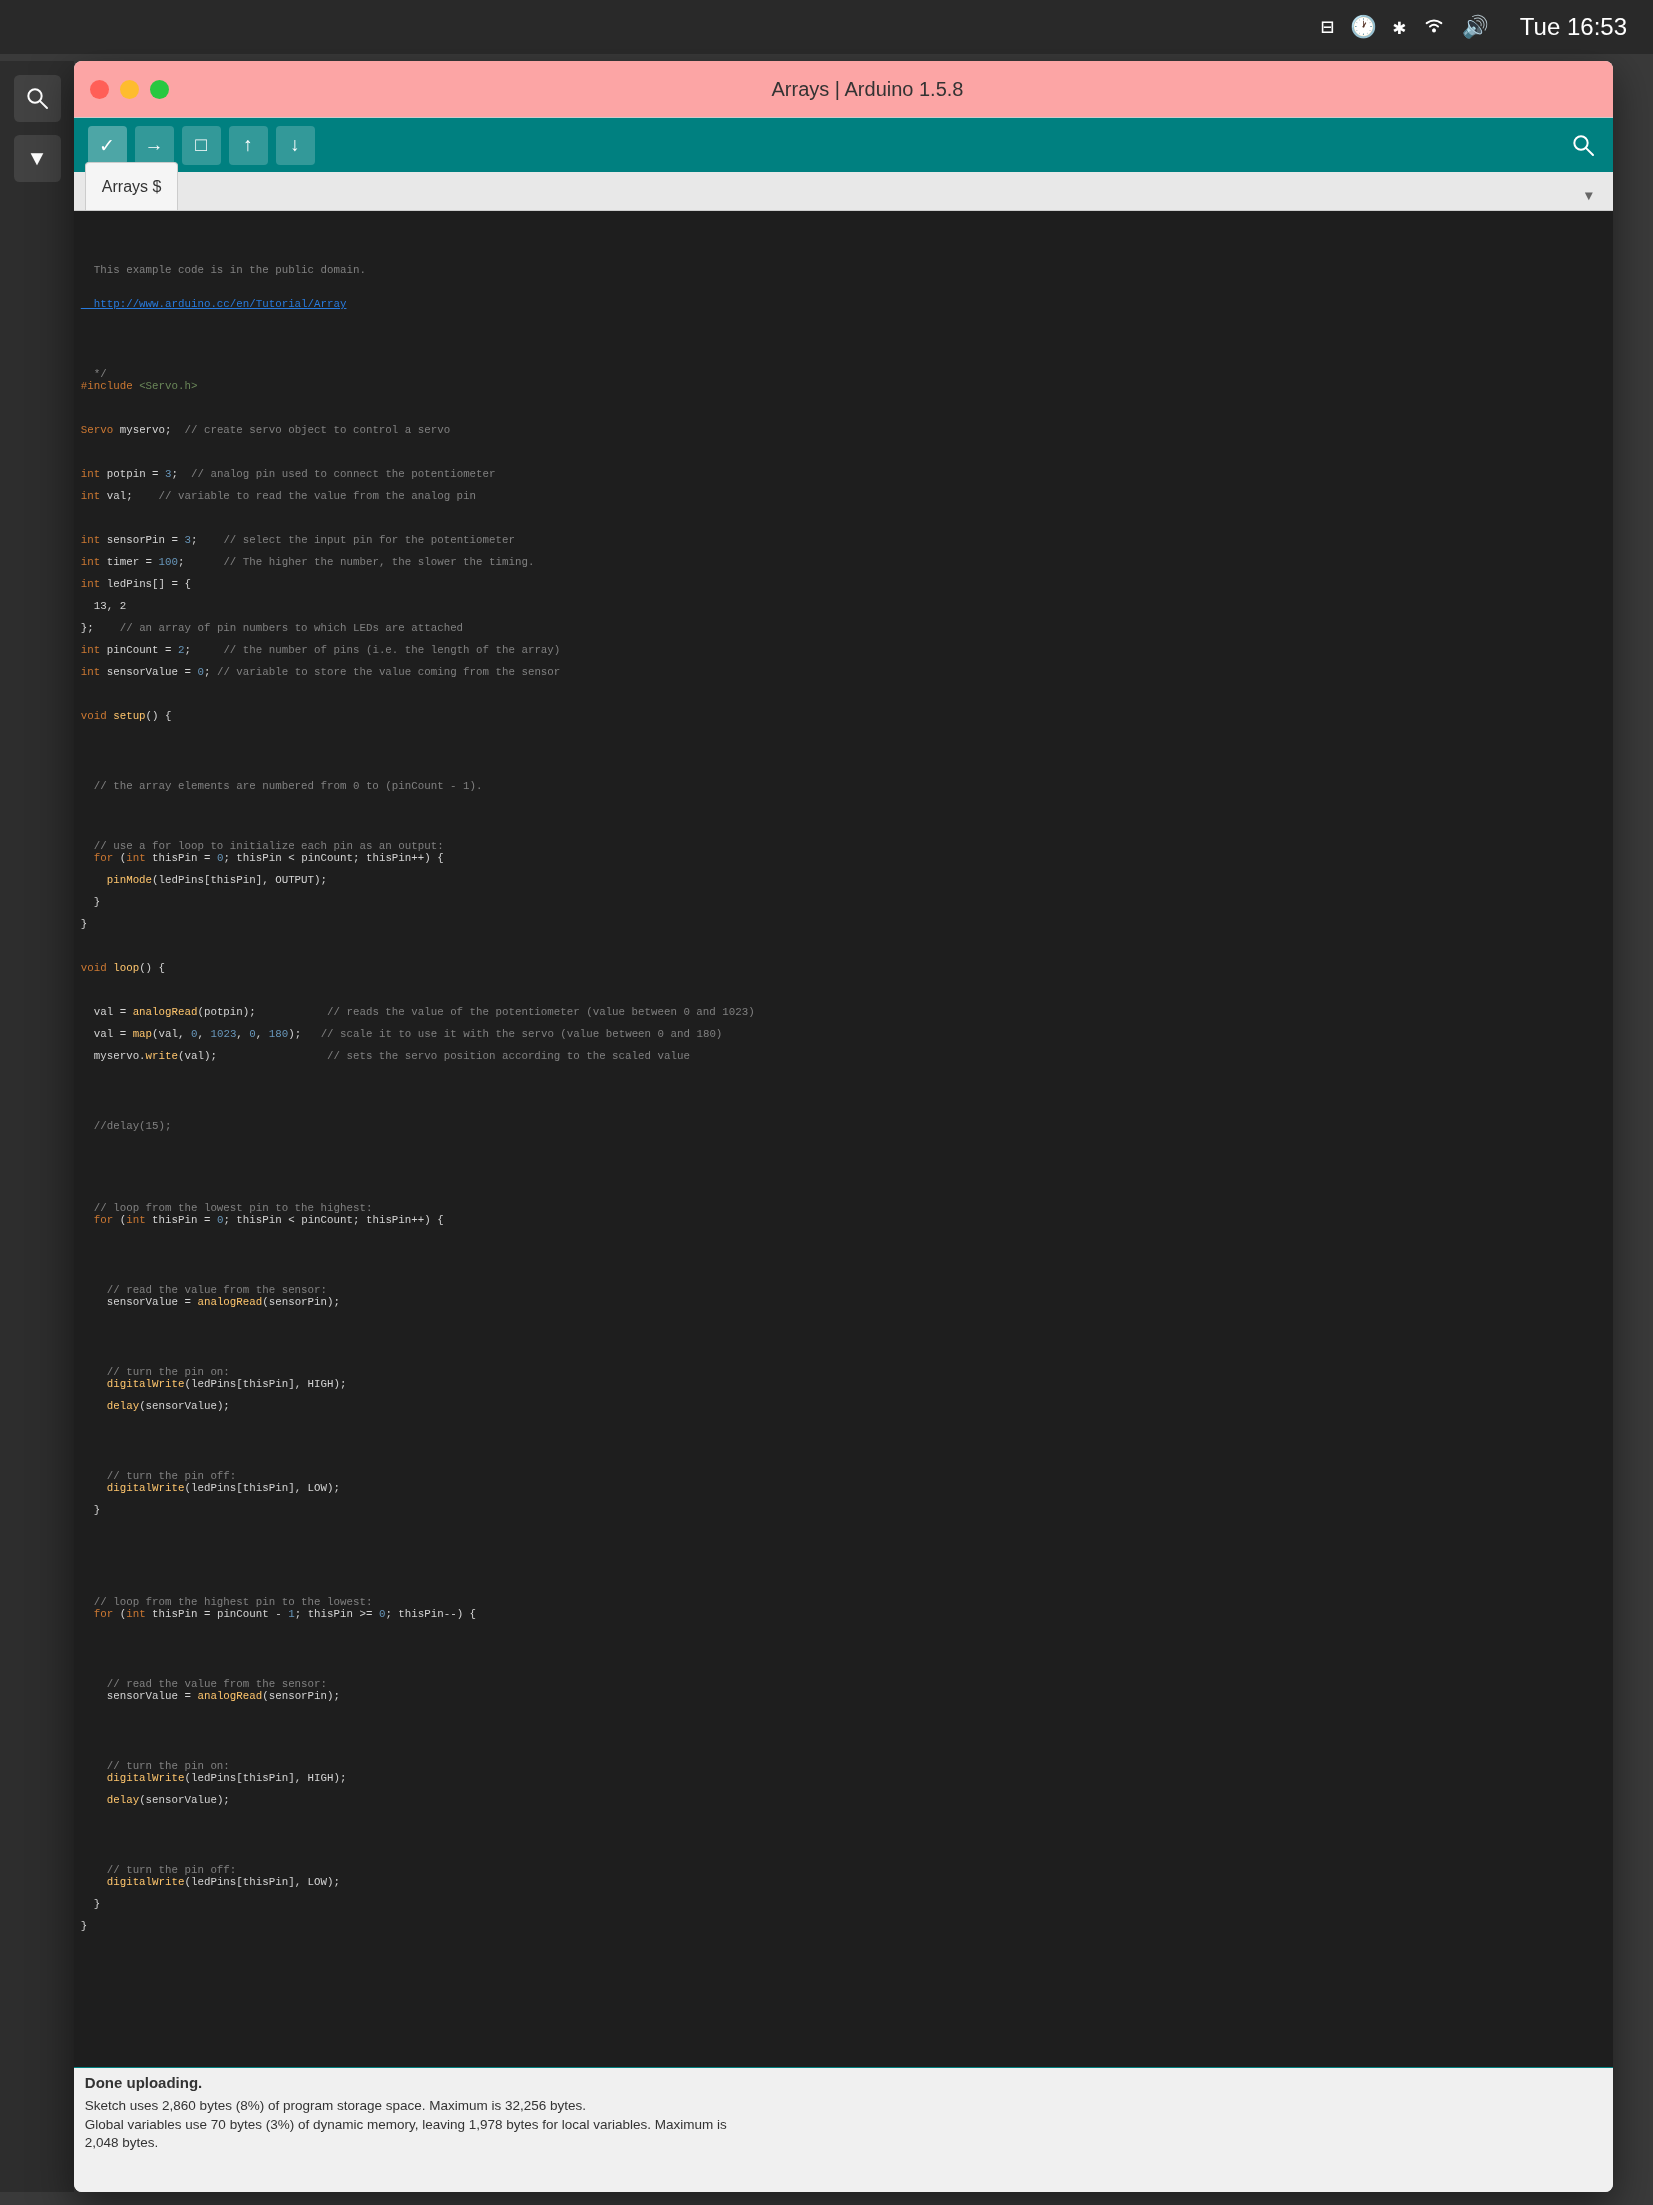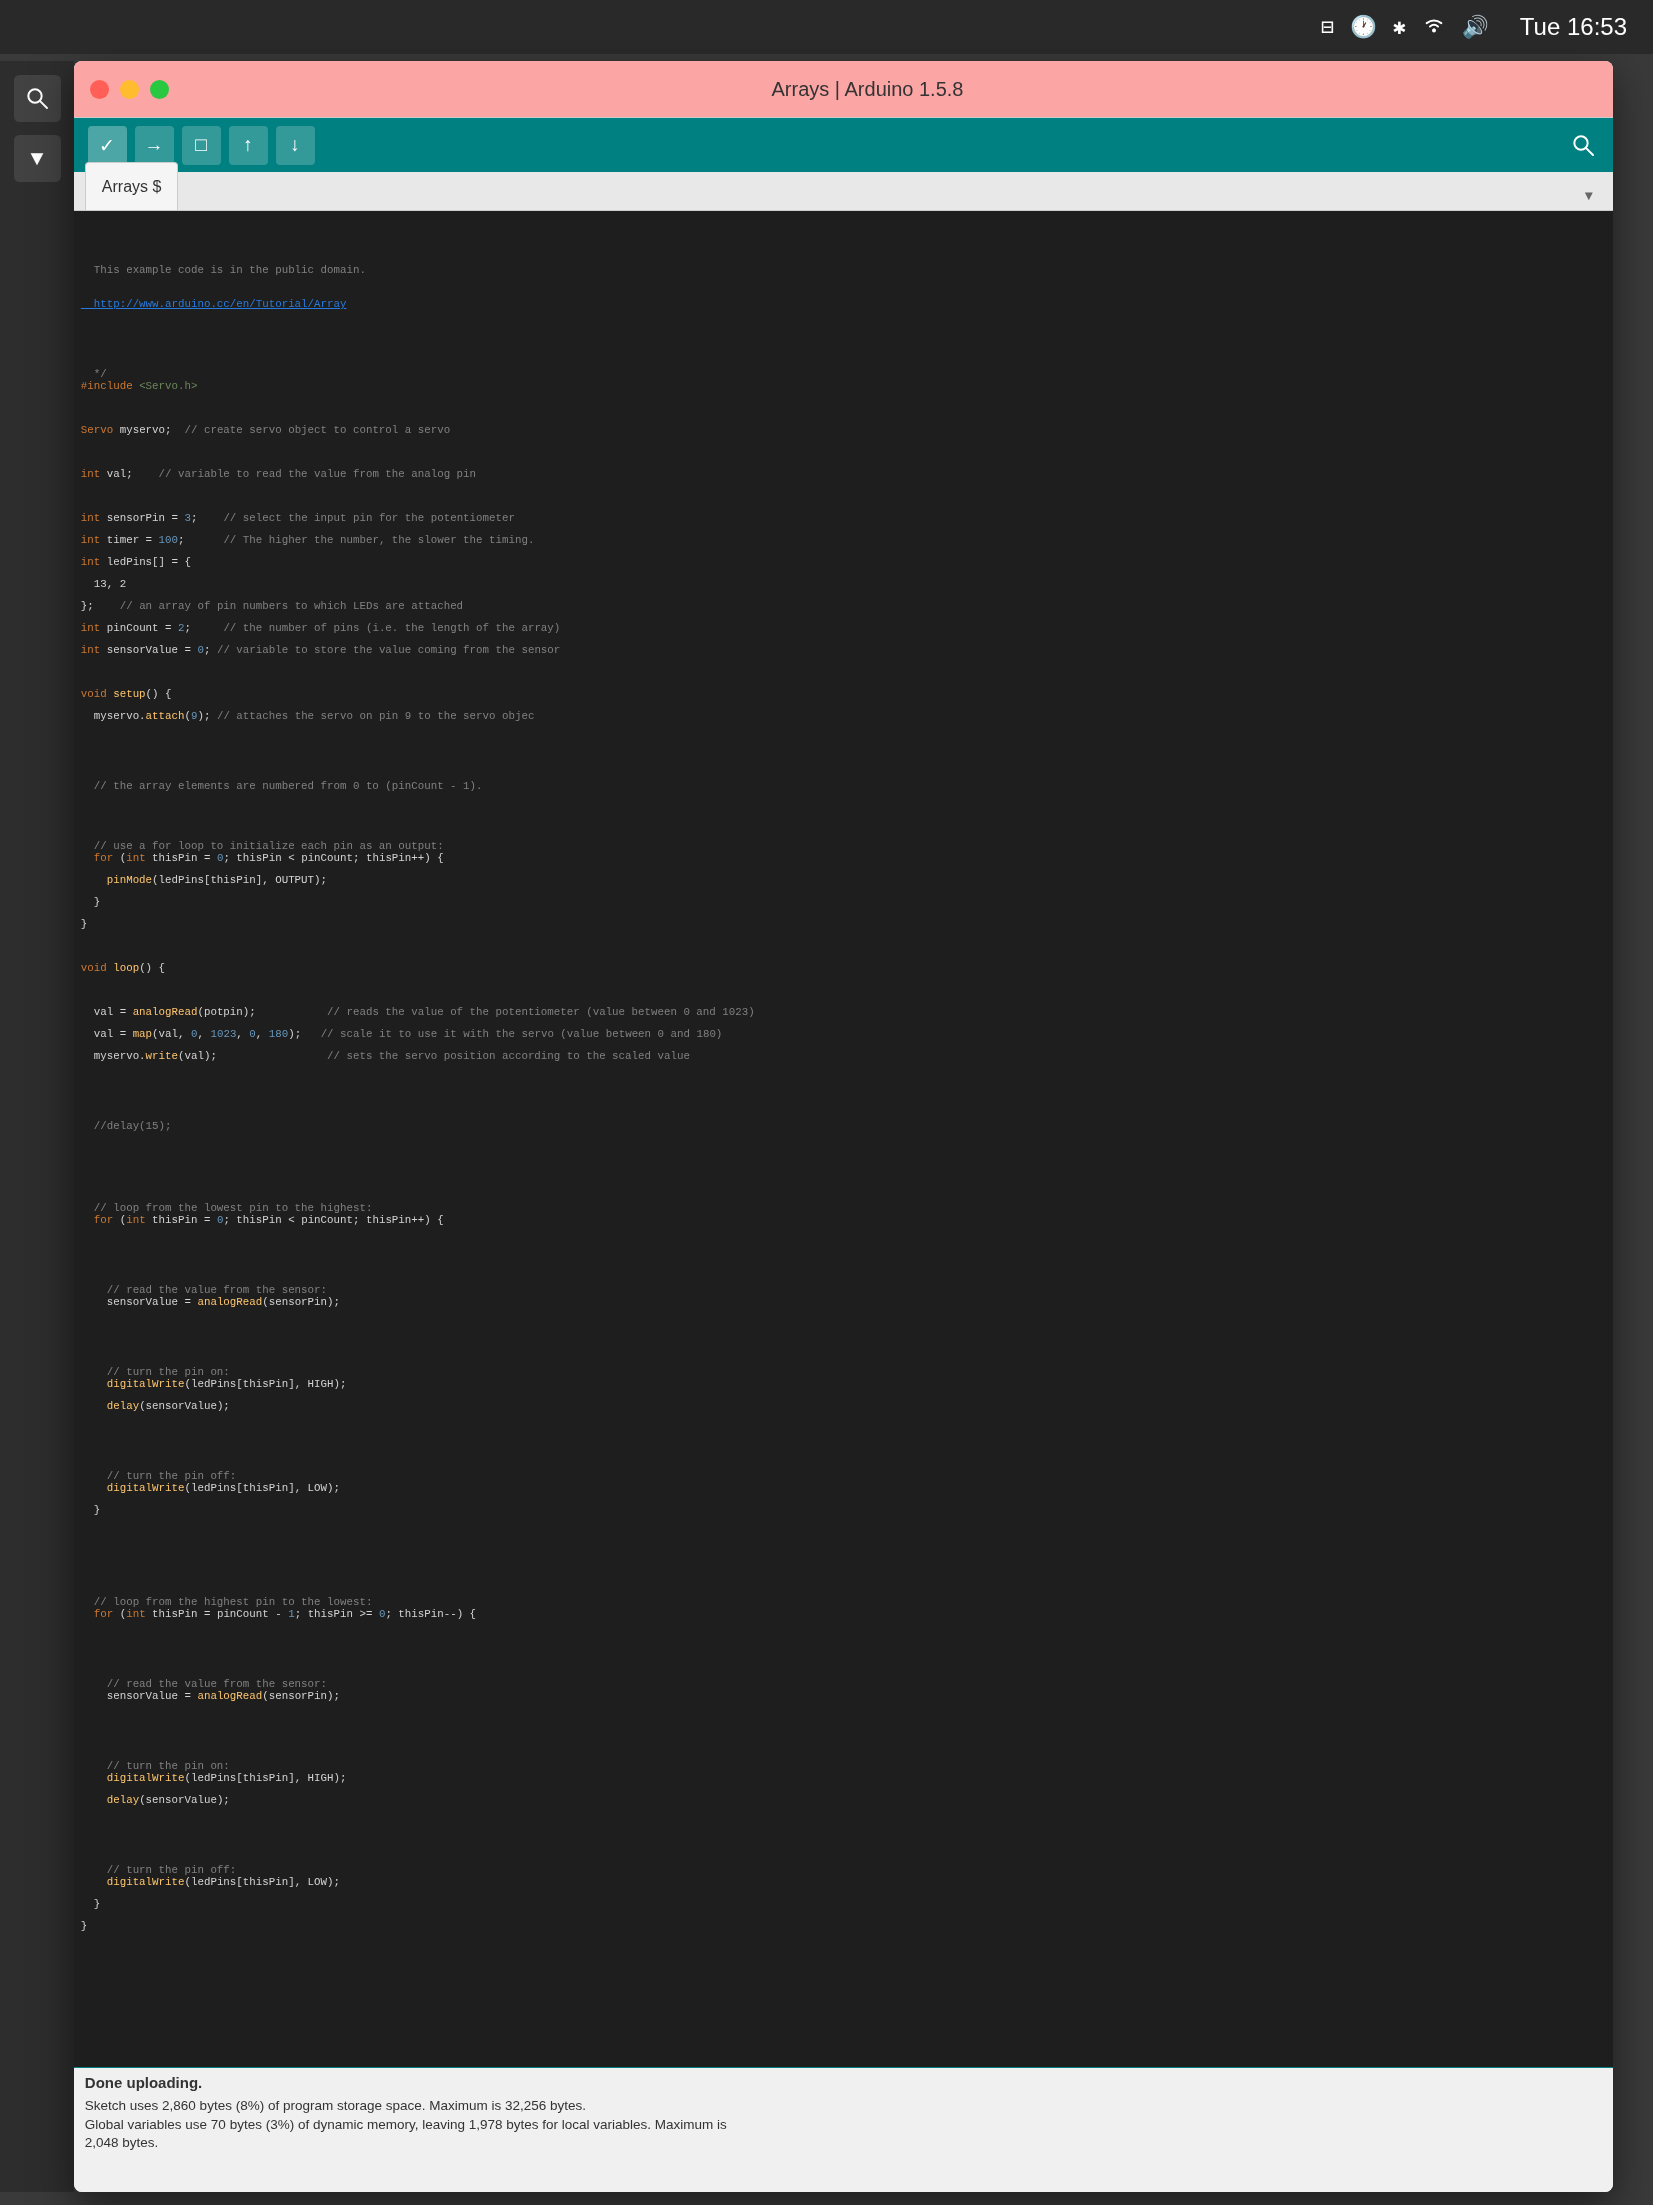--- a/index.html
+++ b/index.html
@@ -370,20 +370,23 @@
           <div class="code-line">
             <span class="line-content">&nbsp;</span>
           </div>
           <div class="code-line">
             <span class="line-content"><span class="type">Servo</span> <span class="plain">myservo;  </span><span class="cmt">// create servo object to control a servo</span></span>
           </div>
           <div class="code-line">
             <span class="line-content">&nbsp;</span>
           </div>
           <div class="code-line">
+            <span class="line-content"><span class="type">int</span> <span class="plain">potpin = </span><span class="num">3</span><span class="plain">;  </span><span class="cmt">// analog pin used to connect the potentiometer</span></span>
+          </div>
+          <div class="code-line">
             <span class="line-content"><span class="type">int</span> <span class="plain">val;    </span><span class="cmt">// variable to read the value from the analog pin</span></span>
           </div>
           <div class="code-line">
             <span class="line-content">&nbsp;</span>
           </div>
           <div class="code-line">
             <span class="line-content"><span class="type">int</span> <span class="plain">sensorPin = </span><span class="num">3</span><span class="plain">;    </span><span class="cmt">// select the input pin for the potentiometer</span></span>
           </div>
           <div class="code-line">
             <span class="line-content"><span class="type">int</span> <span class="plain">timer = </span><span class="num">100</span><span class="plain">;      </span><span class="cmt">// The higher the number, the slower the timing.</span></span>
@@ -401,23 +404,20 @@
             <span class="line-content"><span class="type">int</span> <span class="plain">pinCount = </span><span class="num">2</span><span class="plain">;     </span><span class="cmt">// the number of pins (i.e. the length of the array)</span></span>
           </div>
           <div class="code-line">
             <span class="line-content"><span class="type">int</span> <span class="plain">sensorValue = </span><span class="num">0</span><span class="plain">; </span><span class="cmt">// variable to store the value coming from the sensor</span></span>
           </div>
           <div class="code-line">
             <span class="line-content">&nbsp;</span>
           </div>
           <div class="code-line">
             <span class="line-content"><span class="kw">void</span> <span class="fn">setup</span><span class="plain">() {</span></span>
-          </div>
-          <div class="code-line">
-            <span class="line-content"><span class="plain">  myservo.</span><span class="fn">attach</span><span class="plain">(</span><span class="num">9</span><span class="plain">); </span><span class="cmt">// attaches the servo on pin 9 to the servo objec</span></span>
           </div>
           <div class="code-line">
             <span class="line-content cmt">  // the array elements are numbered from 0 to (pinCount - 1).</span>
           </div>
           <div class="code-line">
             <span class="line-content cmt">  // use a for loop to initialize each pin as an output:</span>
           </div>
           <div class="code-line">
             <span class="line-content"><span class="plain">  </span><span class="kw">for</span><span class="plain"> (</span><span class="type">int</span><span class="plain"> thisPin = </span><span class="num">0</span><span class="plain">; thisPin &lt; pinCount; thisPin++) {</span></span>
           </div>

